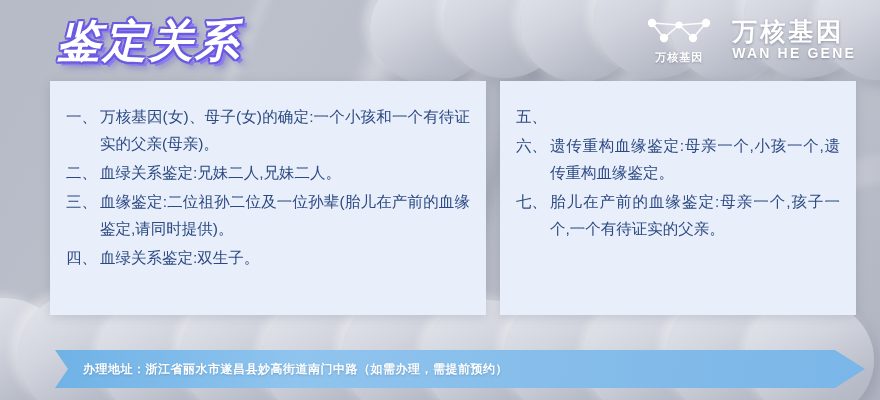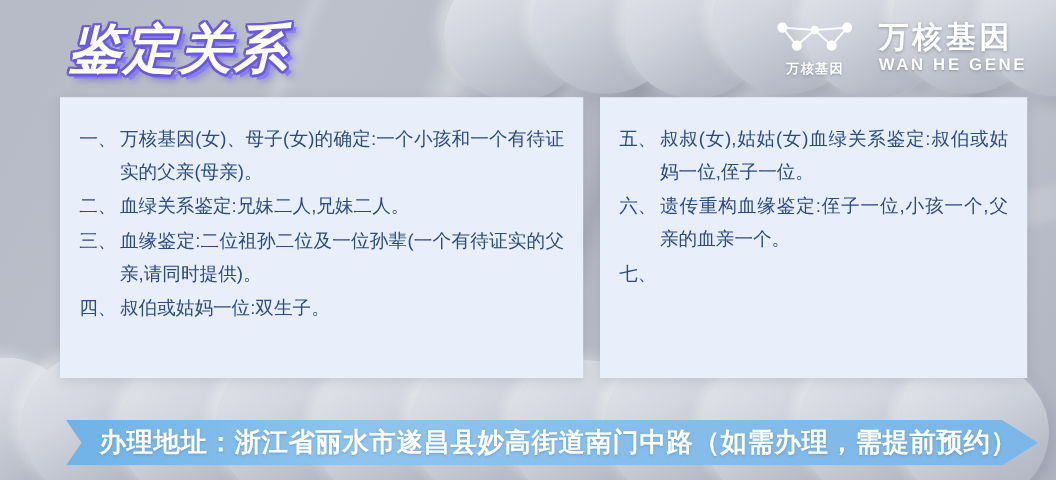--- a/index.html
+++ b/index.html
@@ -92,21 +92,21 @@
 
   
   .banner{
     position:absolute;left:55px;top:350px;width:810px;height:38px;
     background:linear-gradient(100deg,#6fb2e6 0%,#8fc4ee 30%,#86bdea 60%,#7ab6e8 100%);
     clip-path:polygon(0 0, 96.3% 0, 100% 50%, 96.3% 100%, 0 100%, 1.6% 50%);
     display:flex;align-items:center;
     box-shadow:0 2px 6px rgba(80,110,150,.25);
   }
   .banner-text{
-    color:#ffffff;font-size:22px;font-weight:bold;letter-spacing:.5px;
+    color:#ffffff;font-size:12px;font-weight:bold;letter-spacing:.5px;
     padding-left:28px;white-space:nowrap;
     text-shadow:0 1px 2px rgba(60,100,150,.35);
   }
 </style>
 </head>
 <body>
 
 <div class="poster">
 
   <div class="bg-streaks">
@@ -179,39 +179,39 @@
     <div class="item">
       <span class="item-num">一、</span>
       <span class="item-text">万核基因(女)、母子(女)的确定:一个小孩和一个有待证实的父亲(母亲)。</span>
     </div>
     <div class="item">
       <span class="item-num">二、</span>
       <span class="item-text">血绿关系鉴定:兄妹二人,兄妹二人。</span>
     </div>
     <div class="item">
       <span class="item-num">三、</span>
-      <span class="item-text">血缘鉴定:二位祖孙二位及一位孙辈(一个有待证实的父亲,请同时提供)。</span>
+      <span class="item-text">血缘鉴定:二位祖孙二位及一位孙辈(胎儿在产前的血缘鉴定,请同时提供)。</span>
     </div>
     <div class="item">
       <span class="item-num">四、</span>
-      <span class="item-text">叔伯或姑妈一位:双生子。</span>
+      <span class="item-text">血绿关系鉴定:双生子。</span>
     </div>
   </div>
 
   <div class="panel panel-right">
     <div class="item">
       <span class="item-num">五、</span>
-      <span class="item-text">叔叔(女),姑姑(女)血绿关系鉴定:叔伯或姑妈一位,侄子一位。</span>
     </div>
     <div class="item">
       <span class="item-num">六、</span>
-      <span class="item-text">遗传重构血缘鉴定:侄子一位,小孩一个,父亲的血亲一个。</span>
+      <span class="item-text">遗传重构血缘鉴定:母亲一个,小孩一个,遗传重构血缘鉴定。</span>
     </div>
     <div class="item">
       <span class="item-num">七、</span>
+      <span class="item-text">胎儿在产前的血缘鉴定:母亲一个,孩子一个,一个有待证实的父亲。</span>
     </div>
   </div>
 
   <div class="banner">
     <span class="banner-text">办理地址：浙江省丽水市遂昌县妙高街道南门中路（如需办理，需提前预约）</span>
   </div>
 
 </div>
 
 </body></html>

